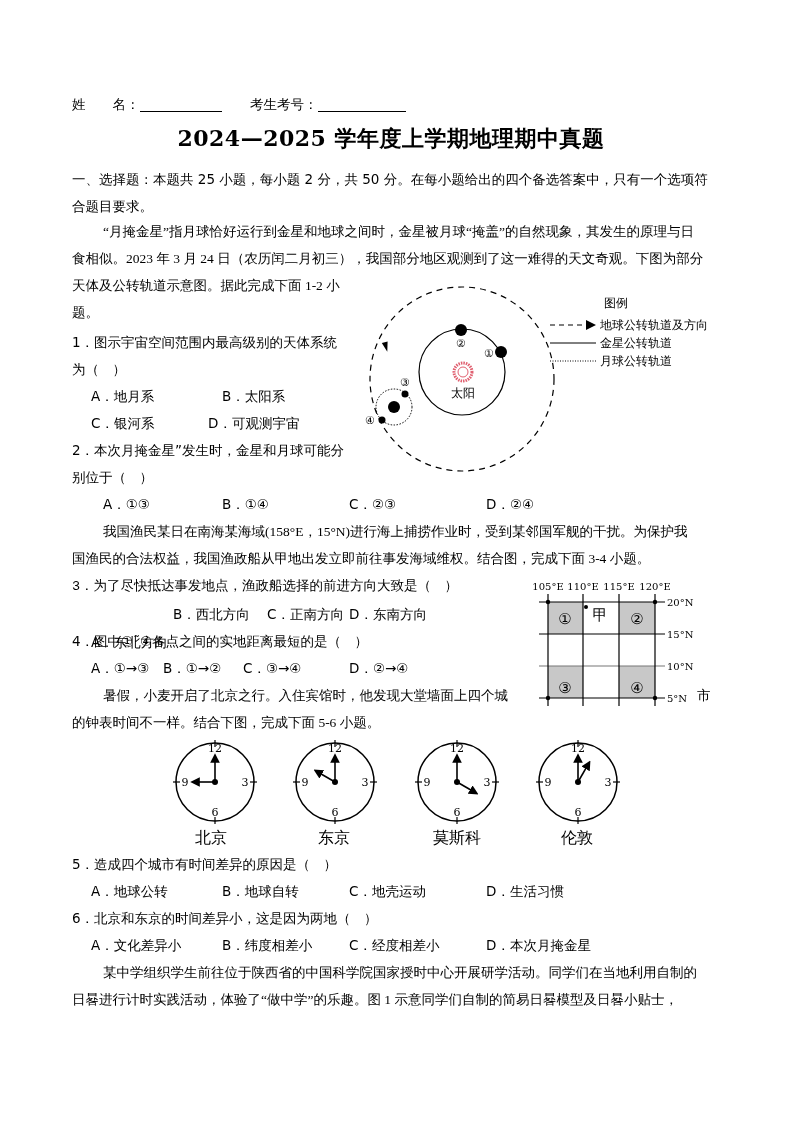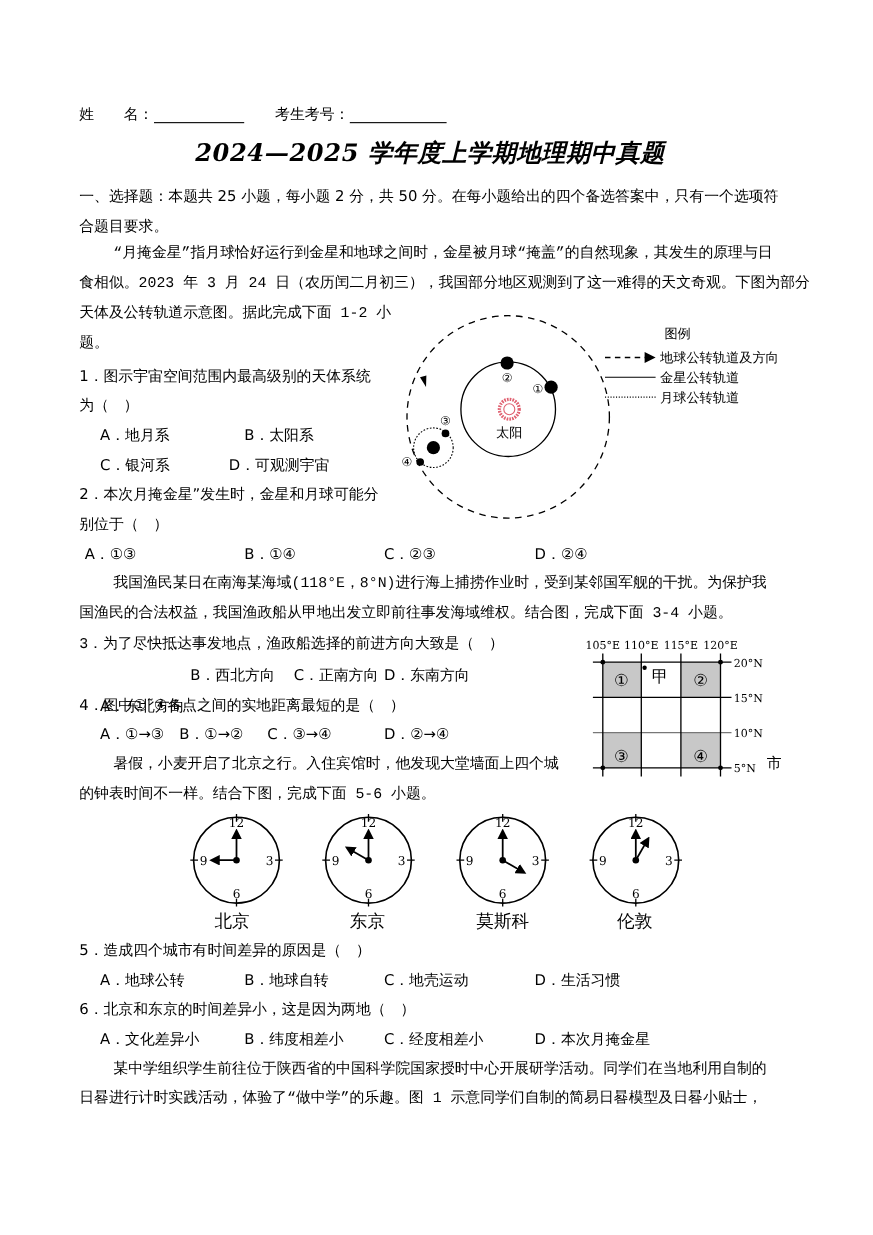--- a/index.html
+++ b/index.html
@@ -1,36 +1,36 @@
 <!DOCTYPE html>
 <html><head>
 <meta charset="utf-8">
 <style>
   html, body { margin: 0; padding: 0; background: #ffffff; }
   body { width: 794px; height: 1123px; position: relative; overflow: hidden;
          font-family: "DejaVu Sans", "Liberation Sans", sans-serif; color: #000; }
   .abs { position: absolute; white-space: nowrap; }
   .t { font-size: 13.5px; line-height: 16px; }
-  .serif { font-family: Liberation Mono, monospace; text-align: center; }
+  .serif { font-family: Liberation Serif, serif; text-align: center; }
   .title { font-size: 22px; font-weight: bold; font-family: "DejaVu Serif", "Liberation Serif", serif; letter-spacing: 0.5px; }
   .blank { display: inline-block; border-bottom: 1px solid #000; height: 14px; vertical-align: bottom; }
   .opt { position: absolute; white-space: nowrap; font-size: 13.5px; line-height: 16px; }
   .cap { font-size: 16px; font-family: "DejaVu Serif", "Liberation Serif", serif; }
   svg text { font-family: "DejaVu Serif", "Liberation Serif", serif; }
 </style>
 </head>
 <body>
 
 <div class="abs t" style="left:72px; top:96px;">
   <span>姓　　名：</span><span class="blank" style="width:82px;"></span>
   <span style="display:inline-block;width:20px;"></span>
   <span>考生考号：</span><span class="blank" style="width:88px;"></span>
 </div>
 
-<div class="abs title" style="left:0; width:782px; text-align:center; top:124px;font-style:italic;">2024—2025 学年度上学期地理期中真题</div>
+<div class="abs title" style="left:0; width:782px; text-align:center; top:124px;">2024—2025 学年度上学期地理期中真题</div>
 
 <div class="abs t" style="left:72px; top:171px;">一、选择题：本题共 25 小题，每小题 2 分，共 50 分。在每小题给出的四个备选答案中，只有一个选项符</div>
 <div class="abs t" style="left:72px; top:198px;">合题目要求。</div>
 
 <div class="abs t serif" style="left:103px; top:224px;">“月掩金星”指月球恰好运行到金星和地球之间时，金星被月球“掩盖”的自然现象，其发生的原理与日</div>
 <div class="abs t serif" style="left:72px; top:251px;">食相似。2023 年 3 月 24 日（农历闰二月初三），我国部分地区观测到了这一难得的天文奇观。下图为部分</div>
 <div class="abs t serif" style="left:72px; top:278px;">天体及公转轨道示意图。据此完成下面 1-2 小</div>
 <div class="abs t serif" style="left:72px; top:305px;">题。</div>
 
 <svg class="abs" style="left:350px; top:285px;" width="390" height="190">
@@ -71,26 +71,26 @@
 
 <div class="abs t" style="left:72px; top:334px;">1．图示宇宙空间范围内最高级别的天体系统</div>
 <div class="abs t" style="left:72px; top:361px;">为（　）</div>
 <div class="opt" style="left:91px; top:388px;">A．地月系</div>
 <div class="opt" style="left:222px; top:388px;">B．太阳系</div>
 <div class="opt" style="left:91px; top:415px;">C．银河系</div>
 <div class="opt" style="left:208px; top:415px;">D．可观测宇宙</div>
 
 <div class="abs t" style="left:72px; top:442px;">2．本次月掩金星”发生时，金星和月球可能分</div>
 <div class="abs t" style="left:72px; top:469px;">别位于（　）</div>
-<div class="opt" style="left:77px; top:496px;">A．①③</div>
+<div class="opt" style="left:103px; top:496px;">A．①③</div>
 <div class="opt" style="left:222px; top:496px;">B．①④</div>
 <div class="opt" style="left:349px; top:496px;">C．②③</div>
 <div class="opt" style="left:486px; top:496px;">D．②④</div>
 
-<div class="abs t serif" style="left:103px; top:524px;">我国渔民某日在南海某海域(118°E，8°N)进行海上捕捞作业时，受到某邻国军舰的干扰。为保护我</div>
+<div class="abs t serif" style="left:103px; top:524px;">我国渔民某日在南海某海域(158°E，15°N)进行海上捕捞作业时，受到某邻国军舰的干扰。为保护我</div>
 <div class="abs t serif" style="left:72px; top:551px;">国渔民的合法权益，我国渔政船从甲地出发立即前往事发海域维权。结合图，完成下面 3-4 小题。</div>
 
 <div class="abs t" style="left:72px; top:579px;font-family:Liberation Mono, monospace;">3．为了尽快抵达事发地点，渔政船选择的前进方向大致是（　）</div>
 <div class="opt" style="left:91px; top:634px;">A．东北方向</div>
 <div class="opt" style="left:173px; top:606px;">B．西北方向</div>
 <div class="opt" style="left:267px; top:606px;">C．正南方向</div>
 <div class="opt" style="left:349px; top:606px;">D．东南方向</div>
 
 <div class="abs t" style="left:72px; top:633px;">4．图中①˜④各点之间的实地距离最短的是（　）</div>
 <div class="opt" style="left:91px; top:660px;">A．①→③</div>

